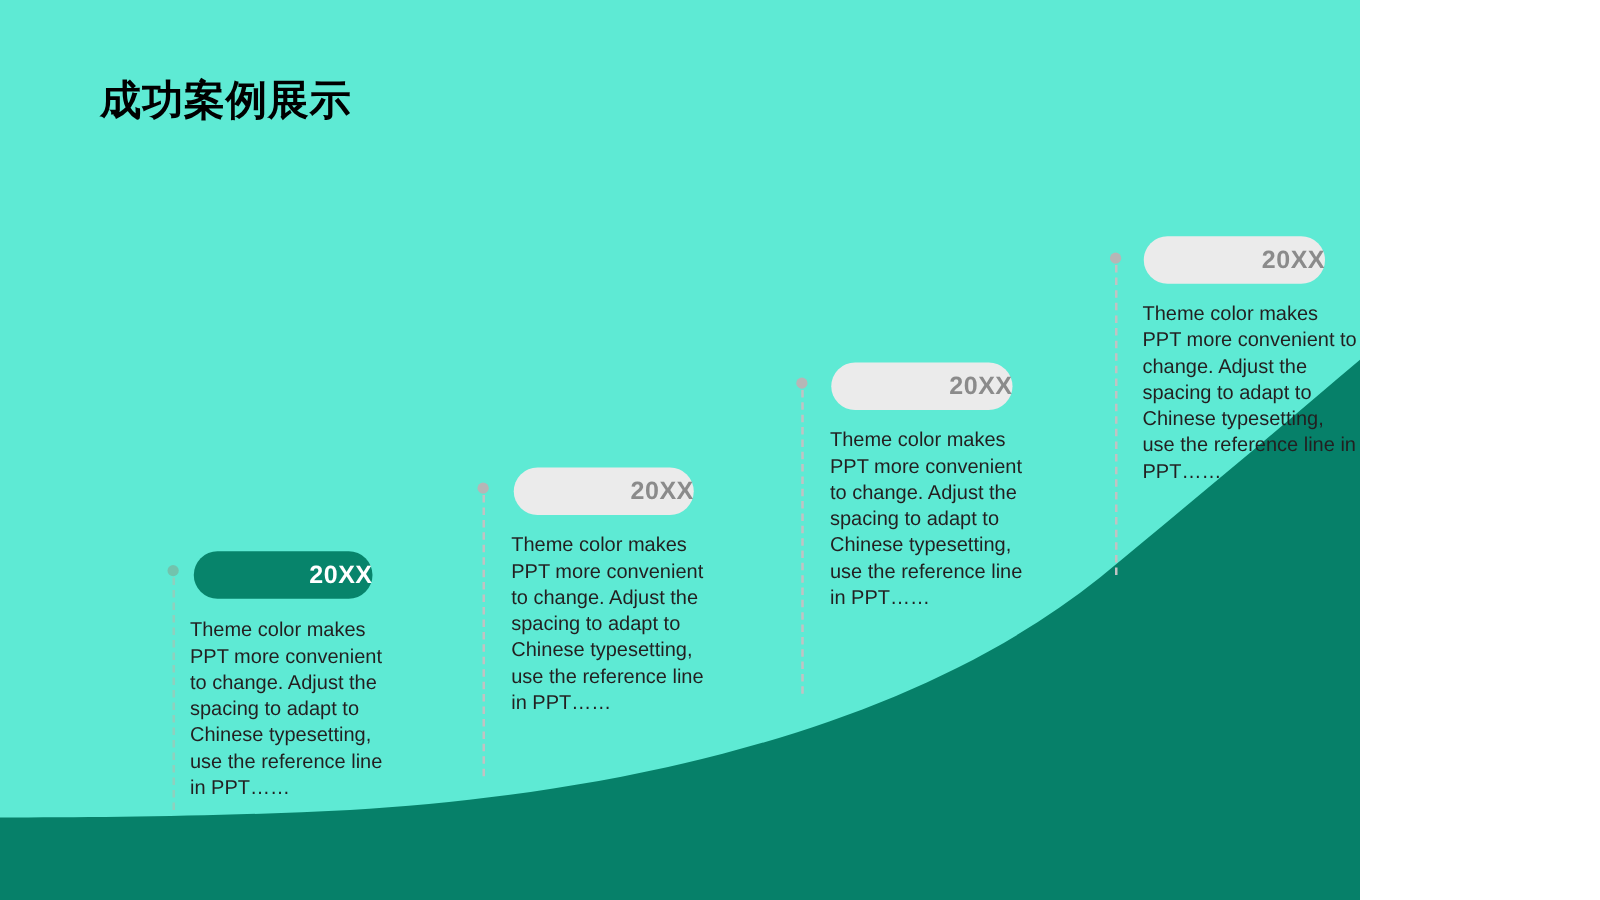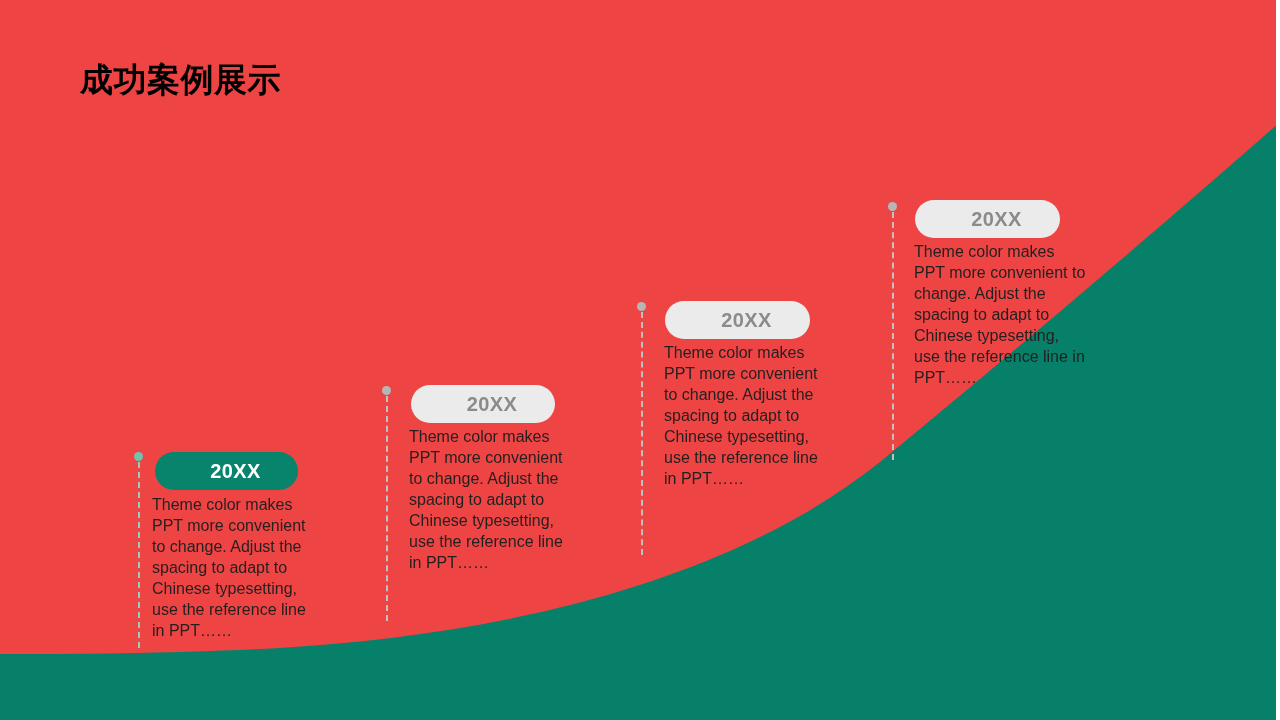--- a/index.html
+++ b/index.html
@@ -8,23 +8,23 @@
   }
   body {
     width: 1280px;
     height: 720px;
     background: #ffffff;
     font-family: "Liberation Sans", sans-serif;
     overflow: hidden;
   }
   #slide {
     position: relative;
-    width: 1276px;
+    width: 1088px;
     height: 720px;
-    background: #ef4444;
+    background: #5eead4;
     overflow: hidden;
   }
 
   
   #curve-layer {
     position: absolute;
     left: 0;
     top: 0;
     width: 1280px;
     height: 720px;
@@ -92,23 +92,22 @@
     width: 0;
     border-left-width: 2px;
     border-left-style: dashed;
   }
   .pill {
     position: absolute;
     height: 38px;
     border-radius: 19px;
     display: flex;
     align-items: center;
-    justify-content: center;
+    justify-content: flex-end;
     box-sizing: border-box;
-    margin-top: 11px;
   }
   .pill-label {
     font-size: 20px;
     font-weight: bold;
     letter-spacing: 0.4px;
     padding-left: 18px;
   }
   .card-body {
     position: absolute;
     font-size: 16px;

